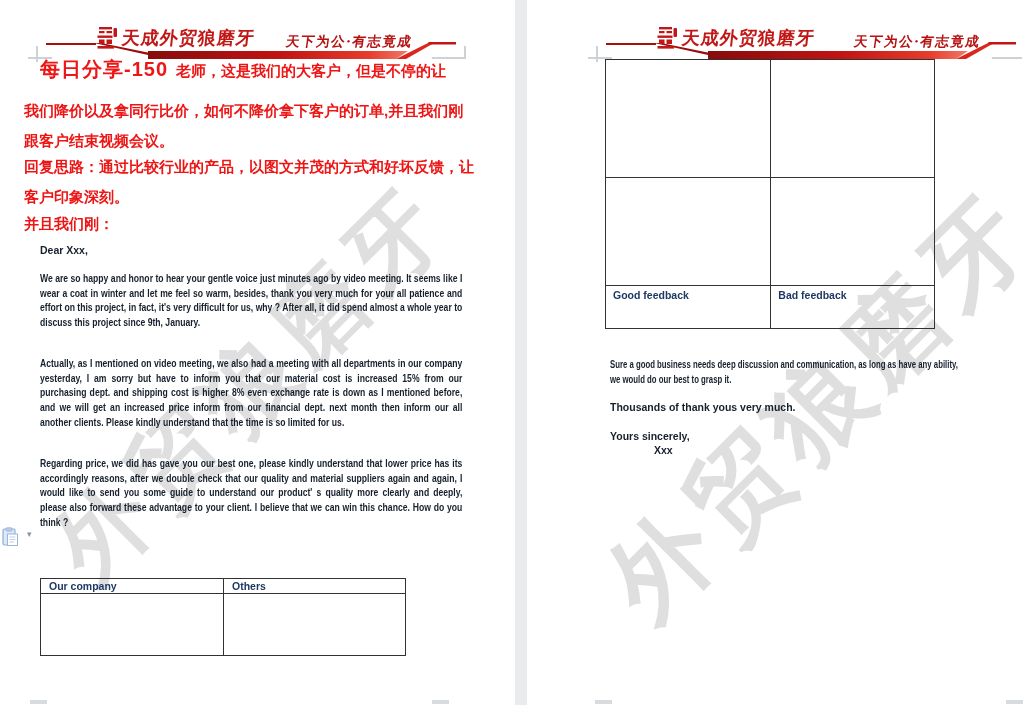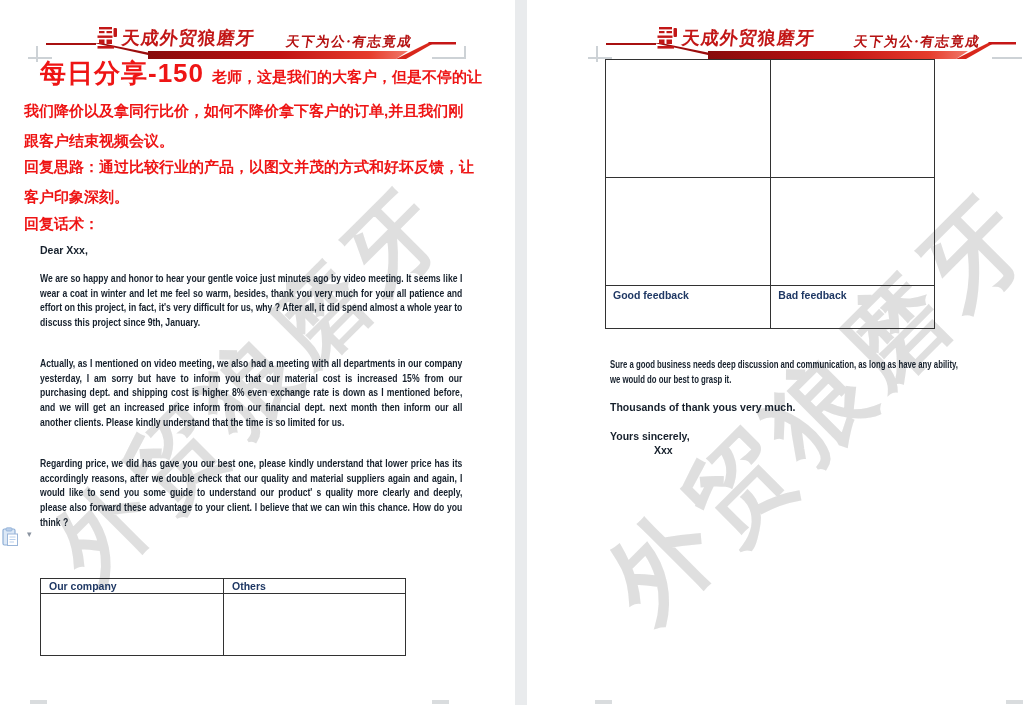--- a/index.html
+++ b/index.html
@@ -36,21 +36,21 @@
     font-weight:700;font-size:13.5px;color:#b51212;letter-spacing:1.5px;
     transform:skewX(-8deg);white-space:nowrap;
   }
 
   
   .redline{
     position:absolute;left:24px;white-space:nowrap;z-index:2;
     color:#ee1515;font-weight:700;font-size:15px;
   }
   .title-line{position:absolute;left:40px;top:56px;white-space:nowrap;z-index:2;color:#ee1515;font-weight:700;}
-  .title-big{font-size:26px;letter-spacing:1px;}
+  .title-big{font-size:20px;letter-spacing:1px;}
   .title-rest{font-size:15px;margin-left:8px;}
 
   
   .body-text{
     position:absolute;z-index:2;color:#16202c;font-weight:700;
     font-size:10.5px;line-height:14.7px;
   }
   .condensed{width:515px;transform:scaleX(0.82);transform-origin:top left;text-align:justify;}
   .condensed-r{width:530px;transform:scaleX(0.74);transform-origin:top left;white-space:pre-line;}
 
@@ -113,21 +113,21 @@
   </div>
   <div class="tagline" style="left:286px;top:33px;">天下为公·有志竟成</div>
 
   <div class="title-line">
     <span class="title-big">每日分享-150</span><span class="title-rest">老师，这是我们的大客户，但是不停的让</span>
   </div>
   <div class="redline" style="top:102px;">我们降价以及拿同行比价，如何不降价拿下客户的订单,并且我们刚</div>
   <div class="redline" style="top:132px;text-align:right;">跟客户结束视频会议。</div>
   <div class="redline" style="top:158px;">回复思路：通过比较行业的产品，以图文并茂的方式和好坏反馈，让</div>
   <div class="redline" style="top:188px;">客户印象深刻。</div>
-  <div class="redline" style="top:215px;">回复话术：</div>
+  <div class="redline" style="top:215px;">并且我们刚：</div>
 
   <div class="body-text" style="left:40px;top:243px;">Dear Xxx,</div>
   <div class="body-text condensed" style="left:40px;top:271px;">We are so happy and honor to hear your gentle voice just minutes ago by video meeting. It seems like I wear a coat in winter and let me feel so warm, besides, thank you very much for your all patience and effort on this project, in fact,  it's very difficult for us, why ? After all, it did spend almost a whole year to discuss this project since 9th, January.</div>
   <div class="body-text condensed" style="left:40px;top:356px;">Actually, as I mentioned on video meeting, we also had a meeting with all departments in our company yesterday, I am sorry but have to inform you that our material cost is increased 15% from our purchasing dept. and shipping cost is higher 8% even exchange rate is down as I mentioned before, and we will get an increased price inform from our financial dept. next month then inform our all another clients.  Please kindly understand that the time is so limited for us.</div>
   <div class="body-text condensed" style="left:40px;top:456px;">Regarding price, we did has gave you our best one, please kindly understand that lower price has its accordingly reasons, after we double check that our quality and   material suppliers again and again, I would like to send you some guide to understand our product' s quality more clearly and deeply, please also forward  these advantage to your client. I believe that we can win this chance. How do you think ?</div>
 
   <table class="doc-table" style="left:40px;top:578px;width:366px;">
     <tbody>
         <tr style="height:15px;">
       <td style="width:166px;">Our company</td>

